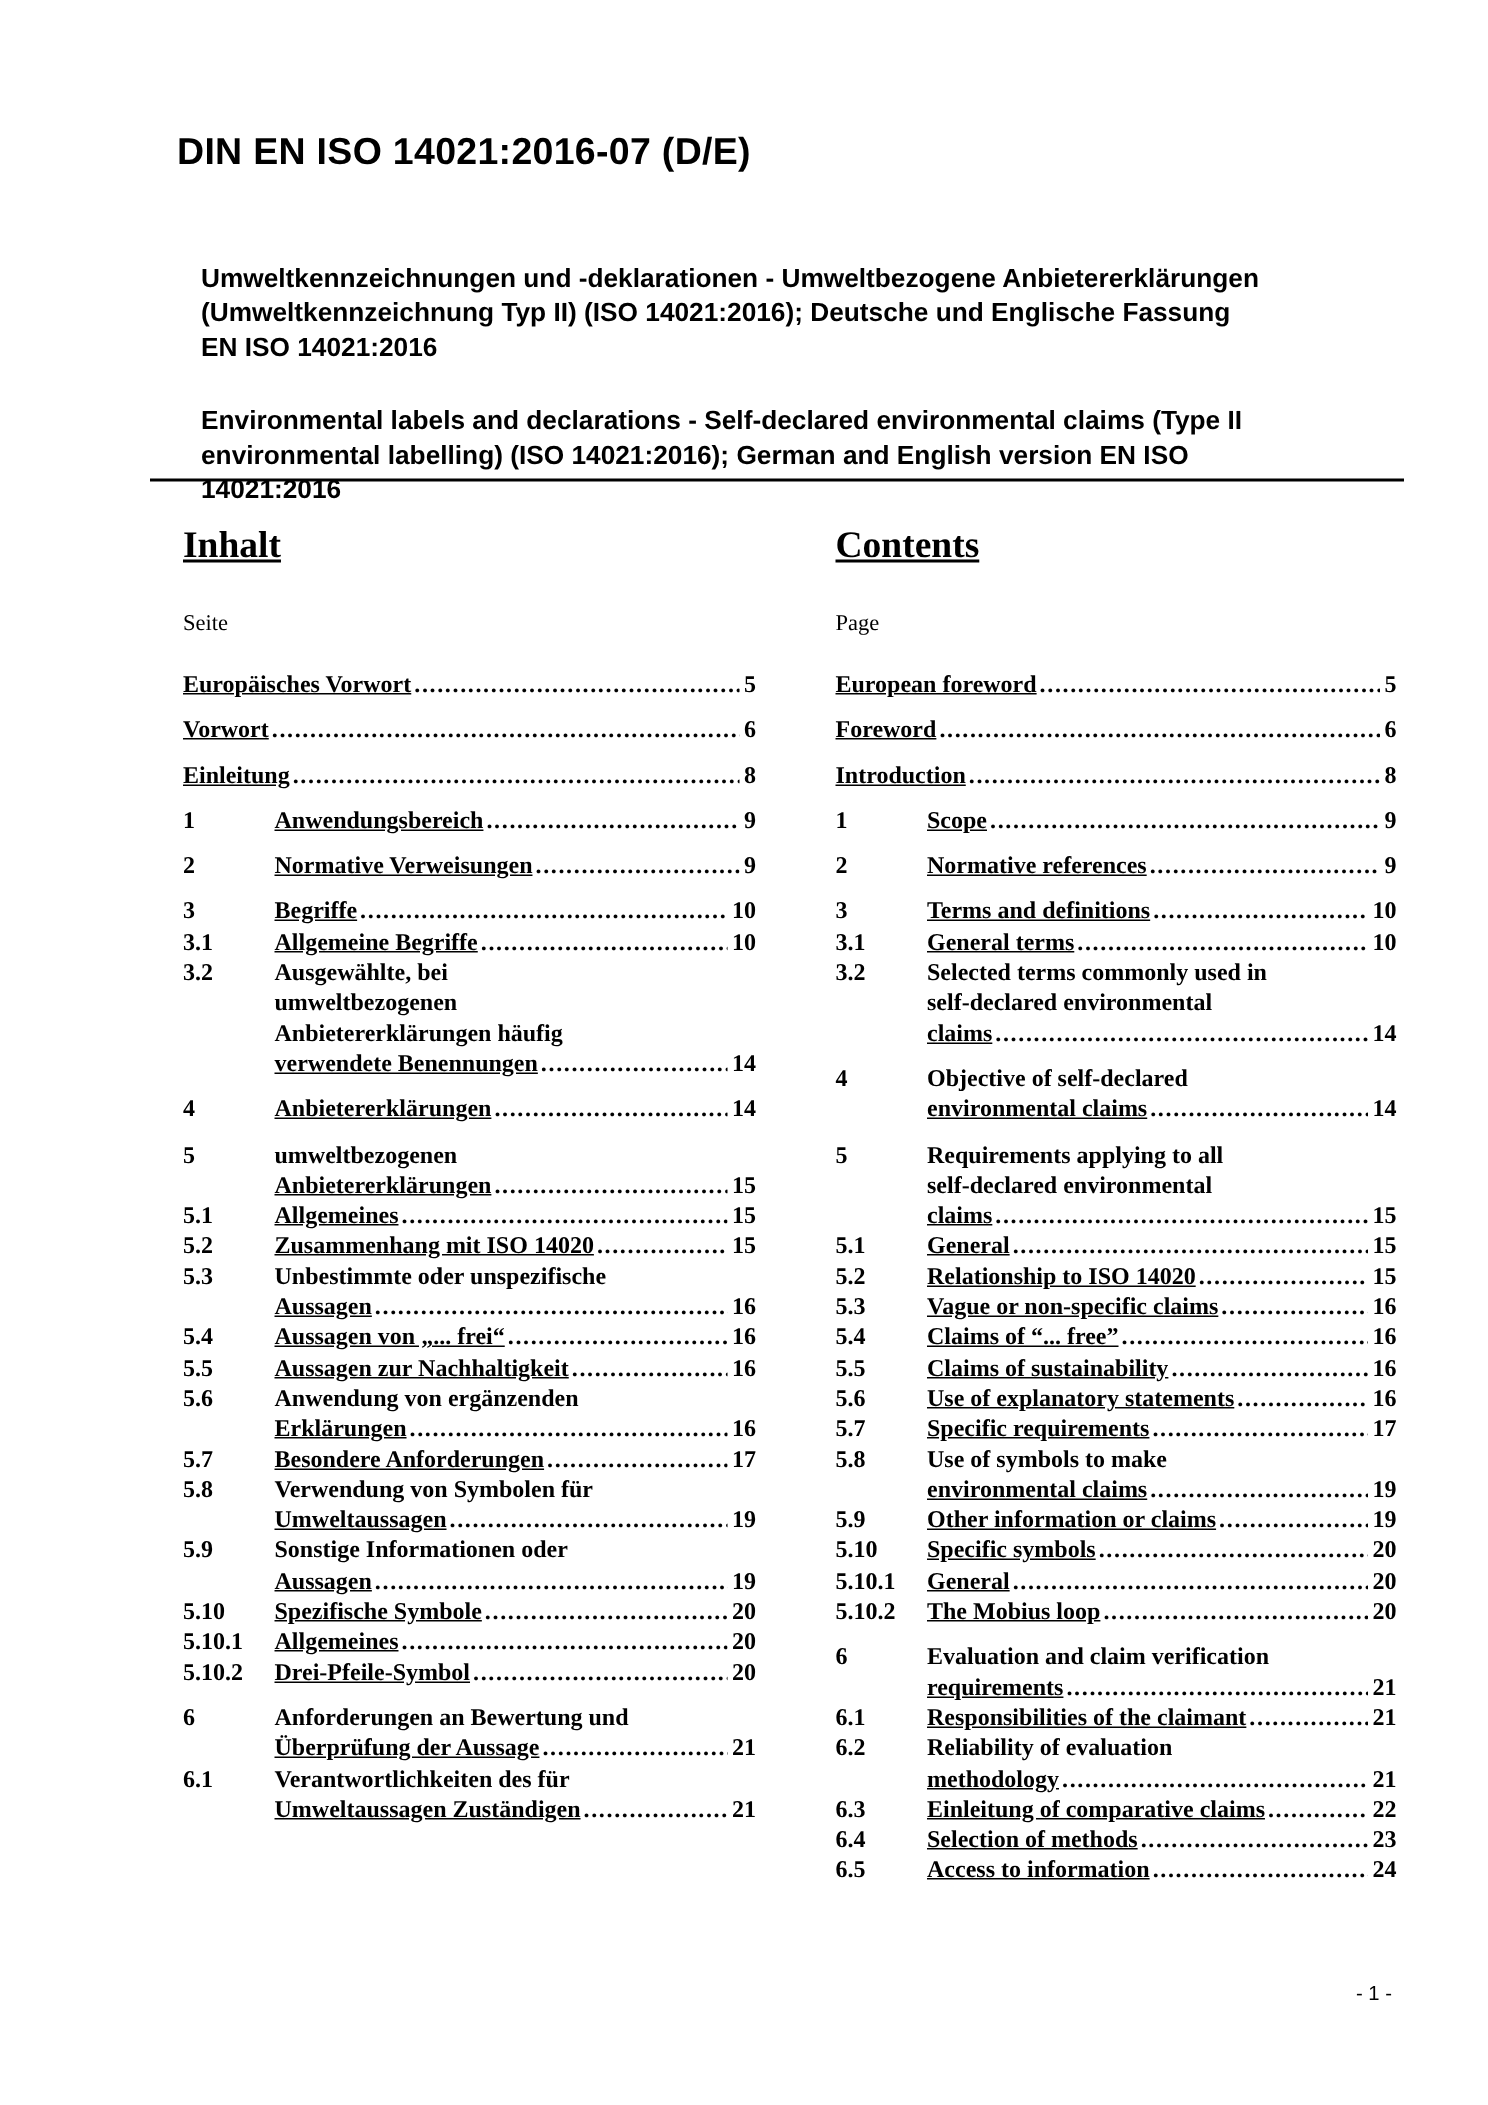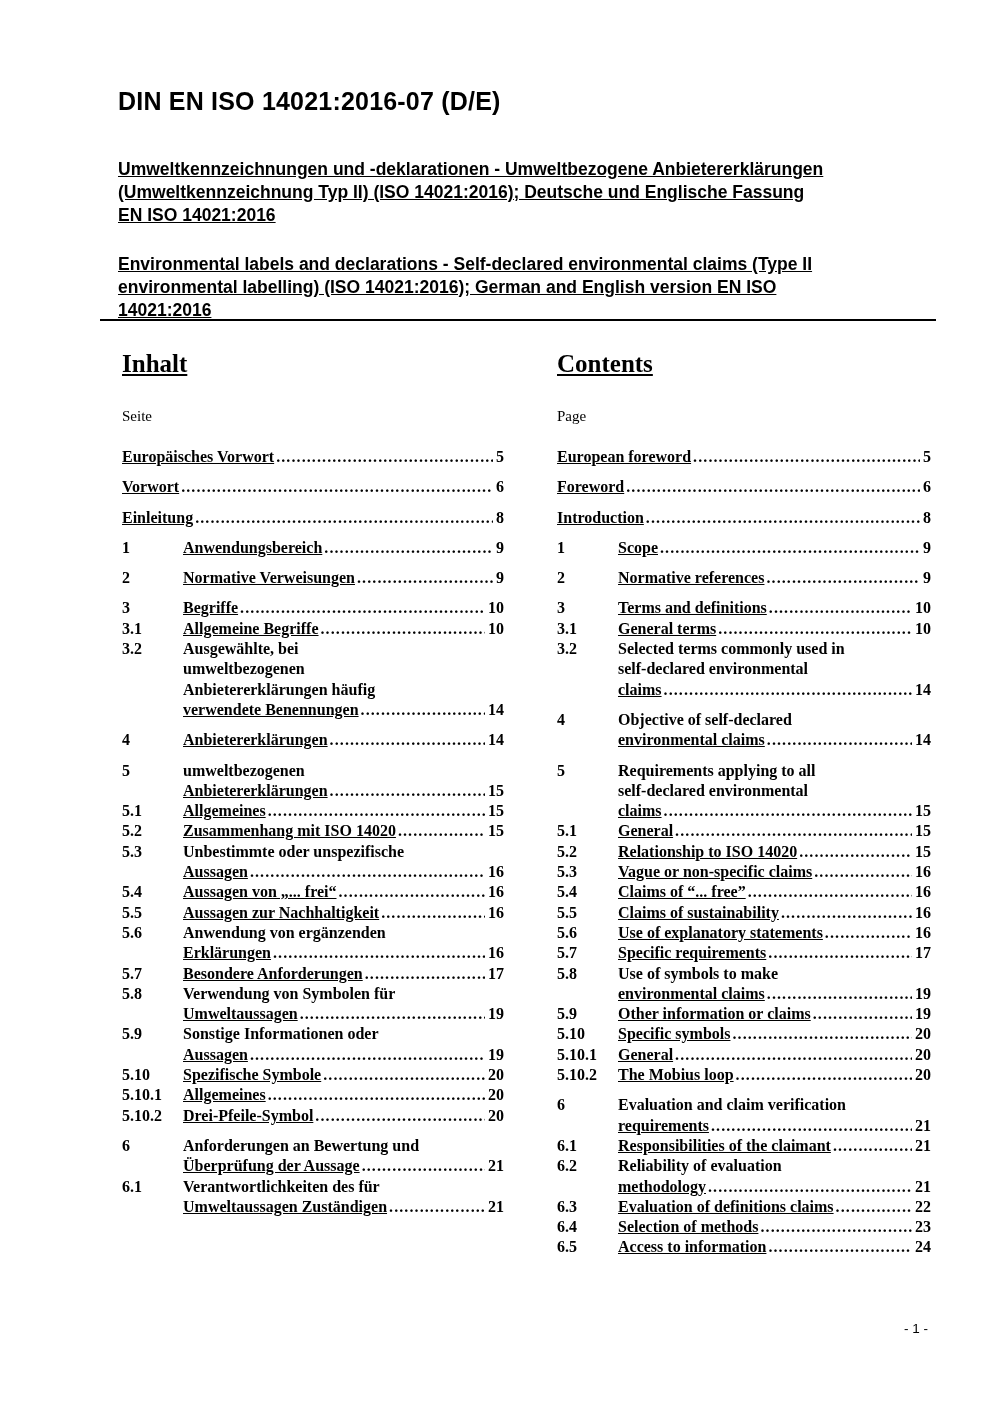--- a/index.html
+++ b/index.html
@@ -16,24 +16,23 @@
     position: absolute;
     left: 118px; top: 86px;
     margin: 0;
     font: bold 25px/30px "Liberation Sans", sans-serif;
     letter-spacing: 0.2px;
   }
   .subtitle {
     position: absolute;
     left: 118px;
     width: 820px;
-    margin: 0;
+    margin: 16px;
     font: bold 17.5px/23px "Liberation Sans", sans-serif;
     white-space: pre-line;
-    text-decoration: underline;
   }
   .subtitle-de { top: 158px; }
   .subtitle-en { top: 253px; }
   .rule {
     position: absolute;
     left: 100px; top: 319px;
     width: 836px; height: 2px;
     background: #000000;
   }
   .toc-col { position: absolute; top: 350px; }
@@ -610,21 +609,21 @@
               <span class="t">methodology</span>
               <span class="dots"></span>
               <span class="pg">21</span>
             </div>
           </div>
         </div>
         <div class="entry numbered">
           <span class="num">6.3</span>
           <div class="lines">
             <div class="tl last">
-              <span class="t">Evaluation of definitions claims</span>
+              <span class="t">Einleitung of comparative claims</span>
               <span class="dots"></span>
               <span class="pg">22</span>
             </div>
           </div>
         </div>
         <div class="entry numbered">
           <span class="num">6.4</span>
           <div class="lines">
             <div class="tl last">
               <span class="t">Selection of methods</span>

